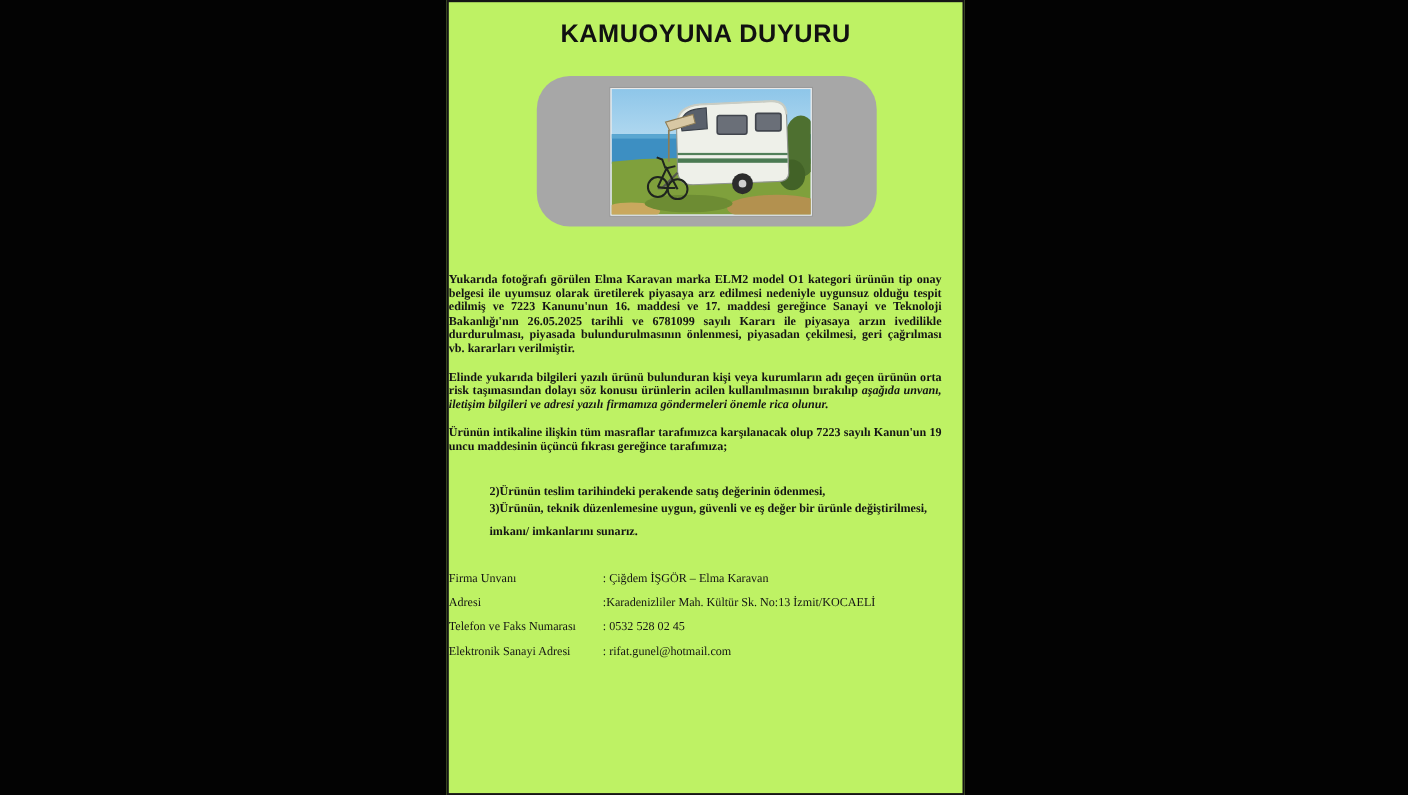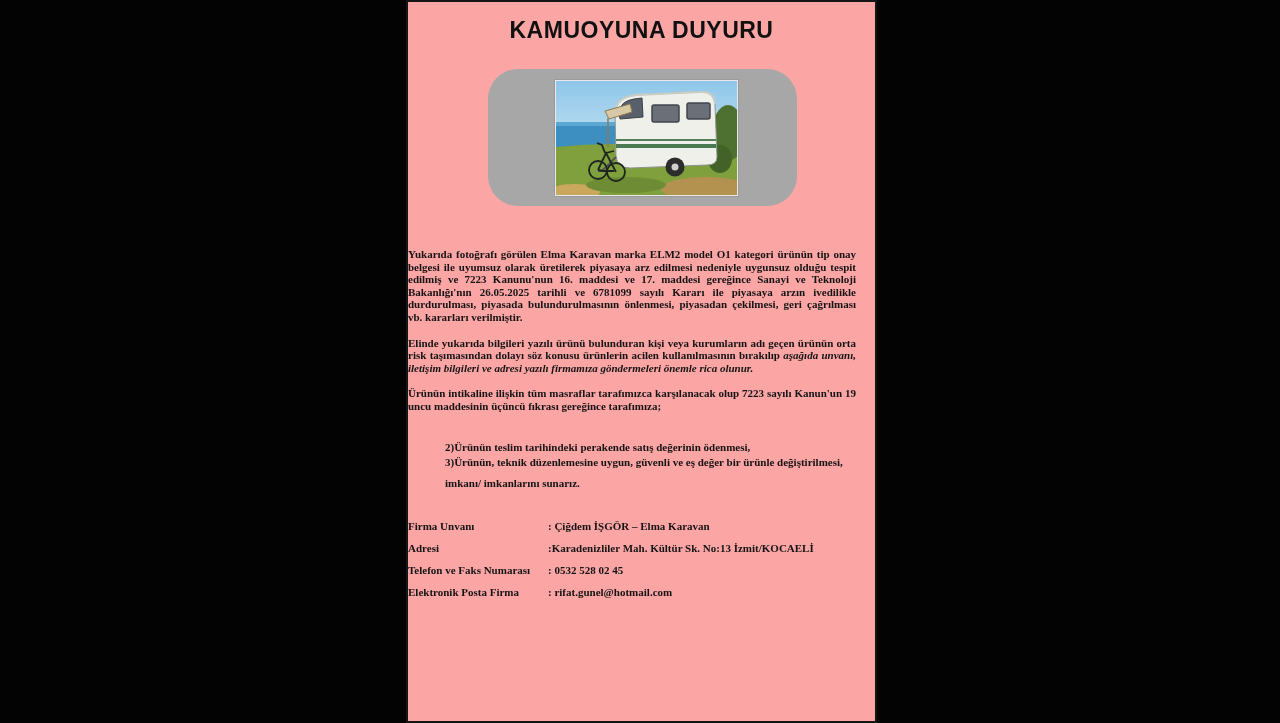--- a/index.html
+++ b/index.html
@@ -4,21 +4,21 @@
 <style>
   html,body{margin:0;padding:0;}
   body{
     width:1280px;height:723px;overflow:hidden;position:relative;
     background:#030303;
     font-family:"Liberation Serif", serif;
   }
   .stage{position:absolute;inset:0;}
   .page{
     position:absolute;left:406px;top:0;width:471px;height:723px;
-    background:#fca5a5;border:2px solid #151515;box-sizing:border-box;
+    background:#bef264;border:2px solid #151515;box-sizing:border-box;
   }
   .doc-title{
     margin:15px 6px 0 6px;text-align:center;
     font-family:"Liberation Sans", sans-serif;
     font-weight:bold;font-size:23px;letter-spacing:0.5px;color:#111;
     white-space:nowrap;
   }
   .photo-panel{
     position:absolute;left:80px;top:67px;width:309px;height:137px;
     background:#a7a7a7;border-radius:30px;
@@ -38,21 +38,21 @@
   .para .ital{font-style:italic;}
   .para.last{margin-bottom:27px;}
   .list-block{margin:14px 0 0 37px;}
   .list-line{font-size:11px;line-height:15px;font-weight:bold;text-align:left;}
   .closing-line{
     margin:7px 0 12px 37px;font-size:11px;font-weight:bold;
   }
   .contact{margin-top:32px;}
   .contact-row{
     display:grid;grid-template-columns:140px 1fr;
-    font-size:11px;font-weight:bold;margin-bottom:10.5px;line-height:11.5px;
+    font-size:11px;font-weight:normal;margin-bottom:10.5px;line-height:11.5px;
   }
   .bar{position:absolute;top:0;height:723px;background:#030303;}
   .bar.left{left:0;width:406px;}
   .bar.right{left:877px;width:403px;}
 </style>
 </head>
 <body>
 
 <div class="stage">
 
@@ -143,20 +143,20 @@
         </div>
         <div class="contact-row">
           <span>Adresi</span>
           <span>:Karadenizliler Mah. Kültür Sk. No:13 İzmit/KOCAELİ</span>
         </div>
         <div class="contact-row">
           <span>Telefon ve Faks Numarası</span>
           <span>: 0532 528 02 45</span>
         </div>
         <div class="contact-row">
-          <span>Elektronik Posta Firma</span>
+          <span>Elektronik Sanayi Adresi</span>
           <span>: rifat.gunel@hotmail.com</span>
         </div>
       </div>
 
     </div>
   </div>
 </div>
 
 </body></html>

